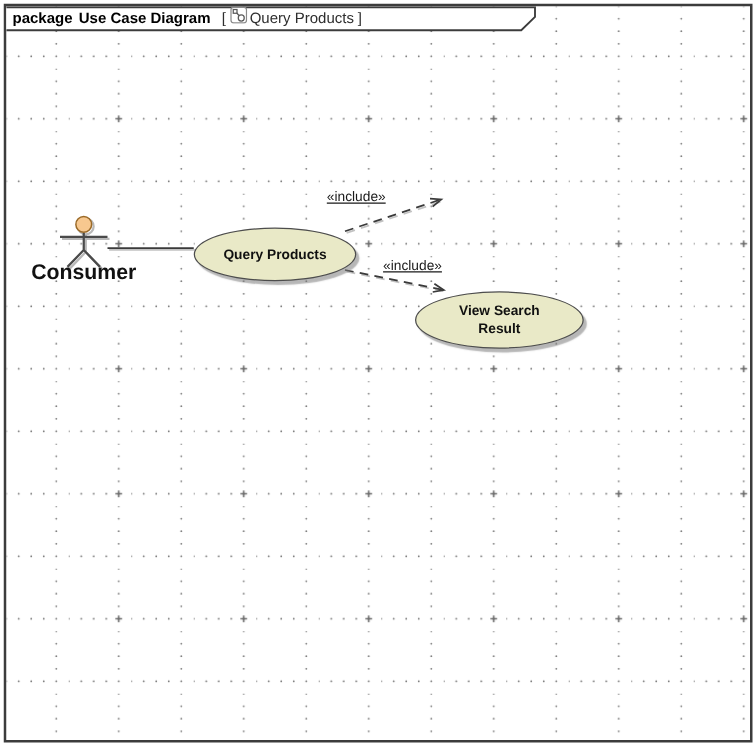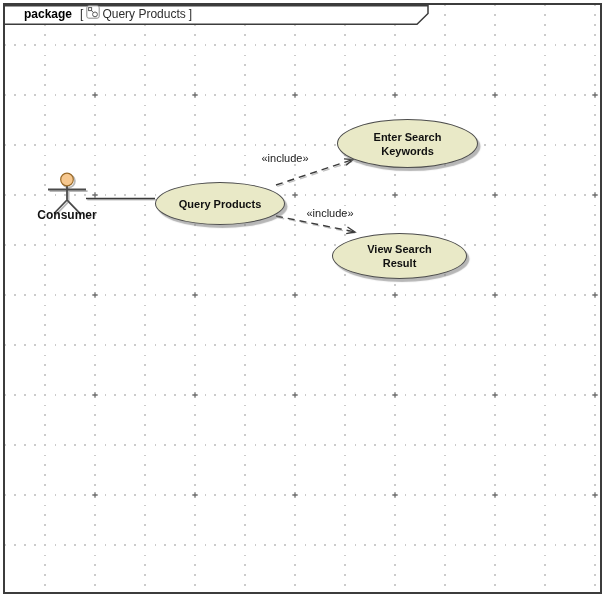--- a/index.html
+++ b/index.html
@@ -10,21 +10,21 @@
   }
   .frame{
     position:absolute;left:3px;top:3px;width:599px;height:591px;
     box-sizing:border-box;border:2px solid #3c3c3c;background:#ffffff;
   }
   .grid,.connectors{position:absolute;left:0;top:0;}
   
   .tab-shape{position:absolute;left:0;top:0;z-index:6;}
   .tab-text{
     position:absolute;left:0;top:0;height:19px;z-index:7;
-    display:flex;align-items:center;padding-left:19px;
+    display:flex;align-items:center;padding-left:5px;
     font-size:12px;line-height:17px;white-space:nowrap;color:#2e2e2e;text-align:center;
   }
   .tab-text .kw{font-weight:bold;color:#000;margin-right:5px;}
   .tab-text .kind{font-weight:bold;color:#000;margin-right:6px;}
   .tab-text .owner{margin-right:6px;}
   .tab-text .br{margin:0 3px;}
   .tab-text .dicon{margin:0 2px 0 0;display:inline-block;}
   
   .usecase{
     position:absolute;border-radius:50%;
@@ -35,26 +35,26 @@
     z-index:4;box-sizing:border-box;
   }
   .usecase .narrow{display:inline-block;max-width:88px;}
   .uc-query{left:150px;top:177px;width:130px;height:43px;}
   .uc-enter{left:332px;top:114px;width:141px;height:49px;}
   .uc-view {left:327px;top:228px;width:135px;height:46px;}
   
   .actor-svg{position:absolute;left:35px;top:163px;z-index:4;}
   .actor-name{
     position:absolute;left:17px;top:203px;width:90px;z-index:4;
-    text-align:center;font-weight:bold;font-size:12px;color:#111;
+    text-align:center;font-weight:bold;font-size:17px;color:#111;
   }
   
   .stereo{
     position:absolute;width:80px;text-align:center;z-index:5;
-    font-size:11px;color:#1a1a1a;
+    font-size:11px;color:#1a1a1a;text-decoration:underline;
   }
   .stereo-1{left:240px;top:147px;}
   .stereo-2{left:285px;top:202px;}
 </style>
 </head>
 <body>
 
 <div class="stage">
   <div class="frame">
 
@@ -112,35 +112,33 @@
       <g>
         <path d="M27,18 V32 M8,21.5 H46 M27,32 L14,45.5 M27,32 L40,45.5" stroke="#4a4a4a" stroke-width="1.8" fill="none"></path>
         <circle cx="27" cy="11.5" r="6.3" stroke="#9a6a28" stroke-width="1.2" fill="#f7c88f"></circle>
       </g>
     </svg>
     <div class="actor-name">Consumer</div>
 
     <div class="usecase uc-query">
       <span>Query Products</span>
     </div>
-    <div class="usecase uc-enter">
-      <span class="narrow">Enter Search Keywords</span>
-    </div>
     <div class="usecase uc-view">
       <span class="narrow">View Search Result</span>
     </div>
 
     <div class="stereo stereo-1">«include»</div>
     <div class="stereo stereo-2">«include»</div>
 
     <svg class="tab-shape" width="430" height="21">
       <path d="M0,0.8 H423 V8.5 L412,19.2 H0" fill="#ffffff" stroke="#3c3c3c" stroke-width="1.5"></path>
     </svg>
     <div class="tab-text">
       <span class="kw">package</span>
+      <span class="kind">Use Case Diagram</span>
       <span class="br">[</span>
       <span class="dicon">
         <svg width="14" height="14" viewBox="0 0 14 14">
           <rect x="0.8" y="0.8" width="12.4" height="12.4" rx="2" fill="#ffffff" stroke="#8a8a8a" stroke-width="1"></rect>
           <rect x="2.6" y="2.6" width="3" height="3" fill="none" stroke="#5a5a5a" stroke-width="1"></rect>
           <circle cx="9" cy="9.4" r="2.4" fill="none" stroke="#5a5a5a" stroke-width="1"></circle>
           <path d="M5.4,5.4 L7.4,7.6" stroke="#5a5a5a" stroke-width="1"></path>
         </svg>
       </span>
       <span>Query Products</span>

